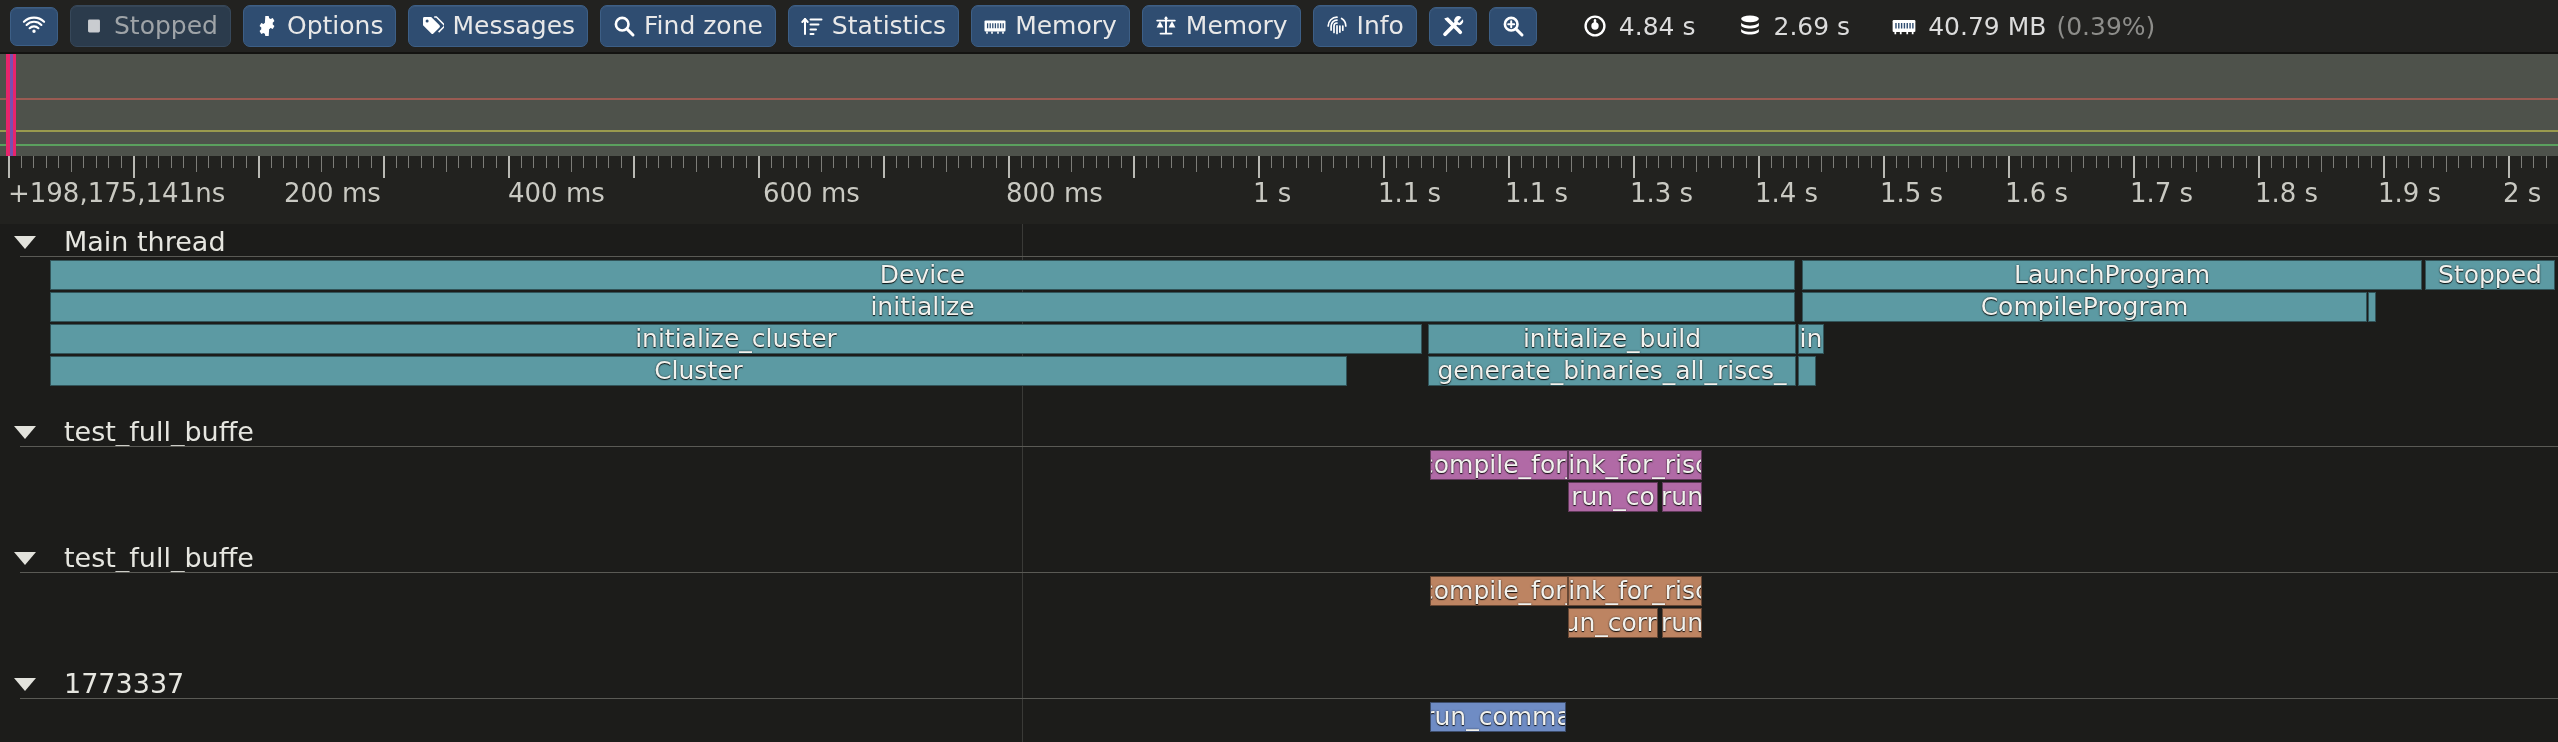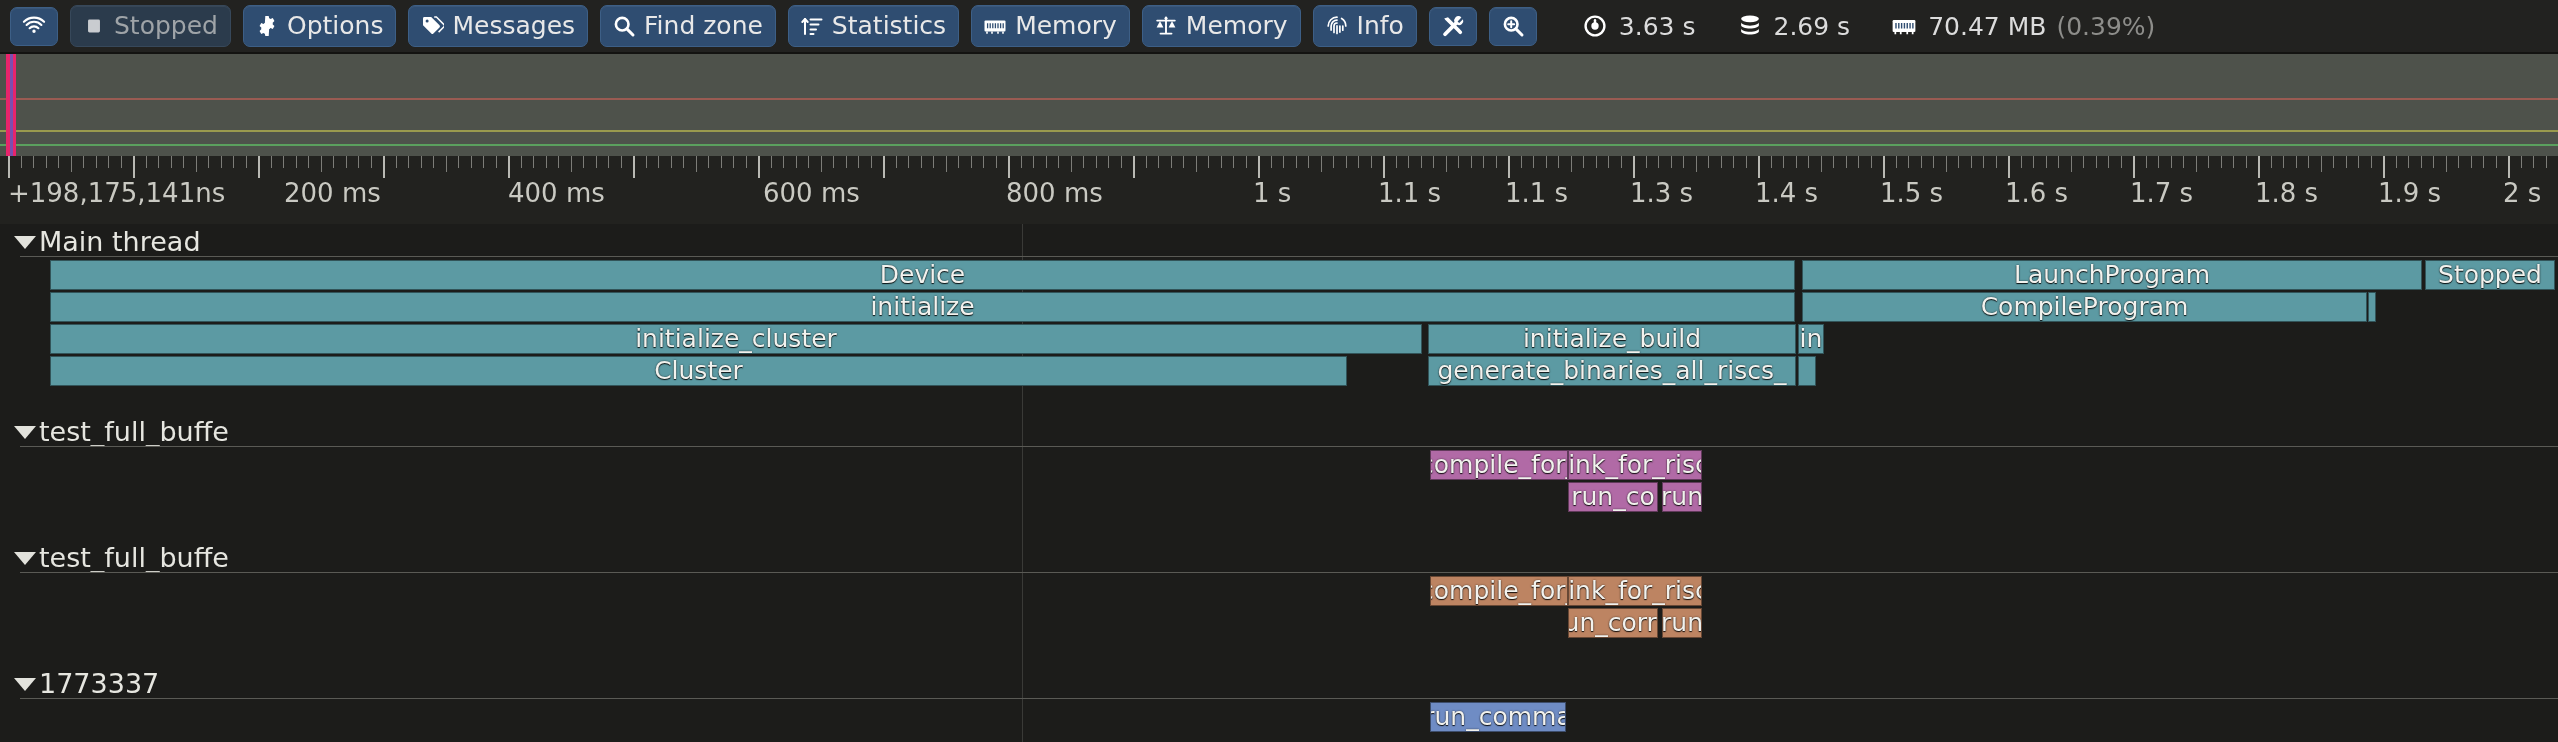--- a/index.html
+++ b/index.html
@@ -66,21 +66,21 @@
     color:#c9c9c2;white-space:nowrap;user-select:none;
   }
 
   
   .tl{
     position:absolute;left:0;top:224px;width:2558px;height:518px;
     background:#1c1c1a;overflow:hidden;
   }
   .vgrid{position:absolute;top:0;height:518px;width:1px;background:#3a3a37;}
   .thead{
-    position:absolute;left:0;height:34px;display:flex;align-items:center;gap:3px;
+    position:absolute;left:0;height:34px;display:flex;align-items:center;gap:28px;
     padding-left:14px;box-sizing:border-box;user-select:none;
   }
   .caret{
     width:0;height:0;border-left:11px solid transparent;border-right:11px solid transparent;
     border-top:13px solid #e2e2dc;margin-top:2px;cursor:pointer;
   }
   .tname{font-size:27px;line-height:31px;color:#e6e6e0;white-space:nowrap;}
   .trule{position:absolute;left:20px;width:2538px;height:1px;background:#5a5a55;}
 
   .zone{
@@ -214,41 +214,41 @@
       </div>
     <div id="toolbar-stats" style="display:flex;align-items:center;gap:26px;margin-left:18px;">
         <div class="stat">
           <span class="ic">
             <svg width="26" height="26" viewBox="0 0 24 24">
               <circle cx="12" cy="12" r="8.7" fill="none" stroke="#ffffff" stroke-width="2.2"></circle>
               <circle cx="12" cy="12" r="3.4" fill="#ffffff"></circle>
               <path d="M12 12V6.6" stroke="#ffffff" stroke-width="2.2" stroke-linecap="round"></path>
             </svg>
           </span>
-          <span>3.63 s</span>
+          <span>4.84 s</span>
         </div>
         <div class="stat">
           <span class="ic">
             <svg width="26" height="26" viewBox="0 0 24 24">
               <ellipse cx="12" cy="5.4" rx="8.2" ry="3.1" fill="#ffffff"></ellipse>
               <path d="M3.8 8.6c0 1.7 3.7 3.1 8.2 3.1s8.2-1.4 8.2-3.1v2.6c0 1.7-3.7 3.1-8.2 3.1s-8.2-1.4-8.2-3.1V8.6z" fill="#ffffff"></path>
               <path d="M3.8 14.2c0 1.7 3.7 3.1 8.2 3.1s8.2-1.4 8.2-3.1v2.6c0 1.7-3.7 3.1-8.2 3.1s-8.2-1.4-8.2-3.1v-2.6z" fill="#ffffff"></path>
             </svg>
           </span>
           <span>2.69 s</span>
         </div>
         <div class="stat">
           <span class="ic">
             <svg width="26" height="26" viewBox="0 0 24 24">
               <rect x="1.5" y="6.5" width="21" height="11" rx="1" fill="#ffffff"></rect>
               <path d="M4.6 9.2v5.1M7.2 9.2v5.1M9.8 9.2v5.1M12.4 9.2v5.1M15 9.2v5.1M17.6 9.2v5.1M20.2 9.2v5.1" stroke="#2f4d71" stroke-width="1.3"></path>
               <path d="M4 17.5v2.2M9 17.5v2.2M15 17.5v2.2M20 17.5v2.2" stroke="#ffffff" stroke-width="1.6"></path>
             </svg>
           </span>
-          <span>70.47 MB</span>
+          <span>40.79 MB</span>
           <span class="muted">(0.39%)</span>
         </div>
       </div>
   </div>
 
   <div class="minimap" id="minimap">
       <div class="mm-line" style="background: rgb(154, 91, 82); top: 43.68px;"></div>
       <div class="mm-line" style="background: rgb(154, 154, 78); top: 75.92px;"></div>
       <div class="mm-line" style="background: rgb(91, 160, 94); top: 90.48px;"></div>
       <div class="mm-cursor" style="left: 6px; width: 10px; background: rgb(232, 36, 108);"></div>

